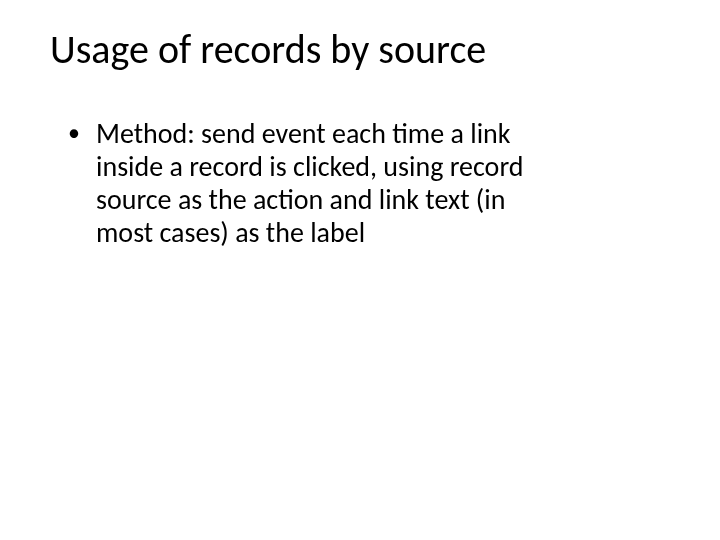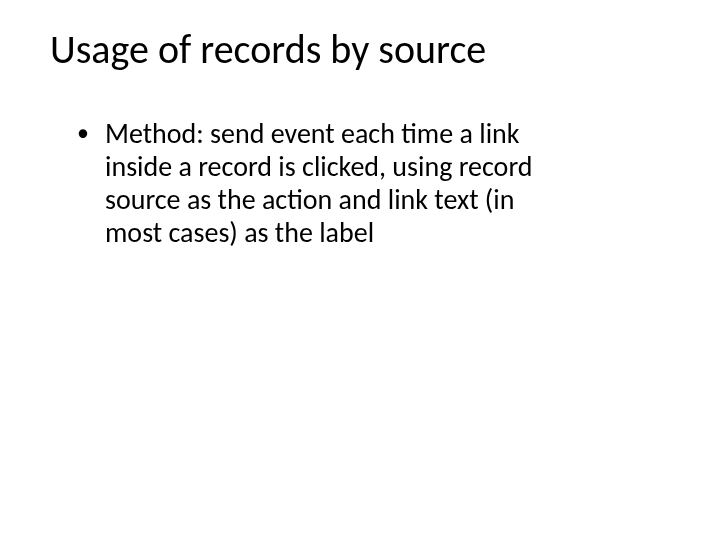--- a/index.html
+++ b/index.html
@@ -23,21 +23,21 @@
     line-height: 1.1;
     margin: 0 0 45px 0;
     letter-spacing: 0;
   }
   .body {
     font-size: 28px;
     line-height: 1.18;
     padding-left: 10px;
   }
   ul {
-    margin: 17px;
+    margin: 8px;
     padding: 0;
     list-style: none;
   }
   li {
     position: relative;
     padding-left: 28px;
   }
   li::before {
     content: "•";
     position: absolute;

